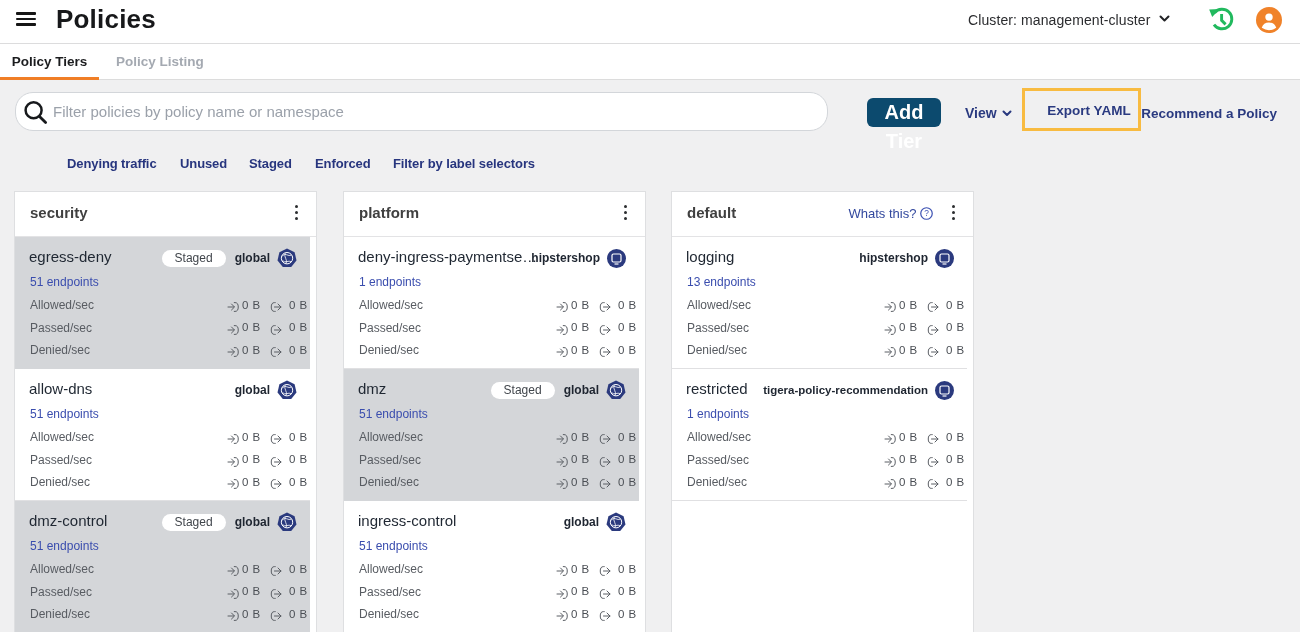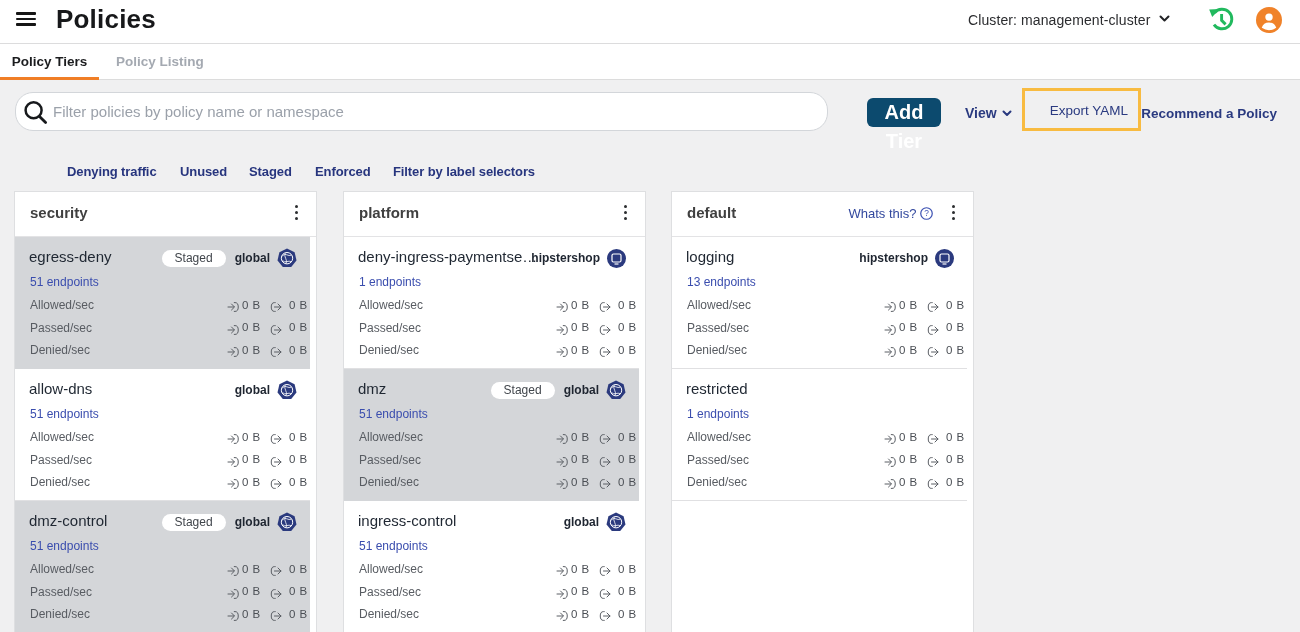--- a/index.html
+++ b/index.html
@@ -22,26 +22,26 @@
 .tab2 { position:absolute; left:116px; top:0; height:36px; line-height:36px; font-size:13.5px; font-weight:700; color:#a4a9b1;text-align:right; }
 
 
 .search { position:absolute; left:15px; top:92px; width:813px; height:39px; background:#fff; border:1px solid #d3d6da; border-radius:18px; }
 .sicon { position:absolute; left:7px; top:7px; }
 .placeholder { position:absolute; left:37px; top:10px; font-size:15px; color:#9ba1aa; }
 .addtier { position:absolute; left:867px; top:98px; width:74px; height:29px; background:#0c4a6e; border-radius:6px; color:#fff; font-size:20px; font-weight:700; text-align:center; line-height:29px; }
 .viewbtn { position:absolute; left:965px; top:105px; font-size:14px; font-weight:700; color:#2a3a80; }
 .view-chev { position:absolute; left:1002px; top:110px; }
 .exportbox { position:absolute; left:1022px; top:88px; width:119px; height:43px; border:3px solid #f8bb41; }
-.exportbox span { position:absolute; left:15px; right:0; top:12px; text-align:center; font-size:13.5px; font-weight:400; color:#2a3a80; }
+.exportbox span { position:absolute; left:15px; right:0; top:12px; text-align:center; font-size:13.5px; font-weight:700; color:#2a3a80; }
 .recommend { position:absolute; right:23px; top:106px; font-size:13.5px; font-weight:700; color:#2a3a80;padding-left:16px; }
 
 
 .filters { position:absolute; left:0; top:152px; width:1300px; height:16px; font-size:13px; font-weight:700; color:#27357e; letter-spacing:-0.1px; }
-.filters span { position:absolute; top:12px;padding-left:44px; }
+.filters span { position:absolute; top:4px;padding-left:44px; }
 
 
 .col { position:absolute; top:191px; width:303px; height:460px; background:#fff; border:1px solid #dedfe1; }
 .colhead { position:relative; height:45px; border-bottom:1px solid #e3e3e5; }
 .tiername { position:absolute; left:15px; top:12px; font-size:15px; font-weight:700; color:#404040; }
 .kebab { position:absolute; right:17px; top:13px; width:4px; }
 .kebab div { width:3.4px; height:3.4px; border-radius:50%; background:#2b2d30; margin-bottom:2.4px; }
 .whats { position:absolute; right:40px; top:14px; font-size:13px; color:#32489e; }
 
 
@@ -507,20 +507,28 @@
         <span class="sv1">0 B</span>
         <span class="sic2"><svg width="13" height="12" viewBox="0 0 24 24">
             <path d="M9.5 3.2 h-1.5 a6.5 8.8 0 0 0 -6.5 8.8 a6.5 8.8 0 0 0 6.5 8.8 h1.5" stroke="#5a5e64" stroke-width="2" fill="none" stroke-linecap="round"></path>
             <path d="M8 12 h13 M15 6 l6 6 -6 6" stroke="#5a5e64" stroke-width="2" fill="none" stroke-linecap="round" stroke-linejoin="round"></path>
           </svg></span>
         <span class="sv2">0 B</span>
       </div>
     </div>
   <div class="card" id="c32">
       <div class="pname" style="max-width:80px">restricted</div>
+      <div class="pright">
+        <span class="plabel"><span style="font-size:11.5px">tigera-policy-recommendation</span></span>
+        <svg width="19" height="19" viewBox="0 0 19 19">
+          <circle cx="9.5" cy="9.5" r="9.5" fill="#2b3a7e"></circle>
+          <rect x="5" y="5" width="9" height="8" rx="1.5" fill="none" stroke="#fff" stroke-width="1.2"></rect>
+          <path d="M7.5 15 h4" stroke="#fff" stroke-width="1.2"></path>
+        </svg>
+      </div>
       <div class="endp">1 endpoints</div>
       <div class="srow" style="top:61px">
         <span class="slabel">Allowed/sec</span>
         <span class="sic1"><svg width="12" height="12" viewBox="0 0 24 24">
             <path d="M2 12 h12 M9 6 l6 6 -6 6" stroke="#5a5e64" stroke-width="2" fill="none" stroke-linecap="round" stroke-linejoin="round"></path>
             <path d="M14.5 3.2 h1.5 a6.5 8.8 0 0 1 6.5 8.8 a6.5 8.8 0 0 1 -6.5 8.8 h-1.5" stroke="#5a5e64" stroke-width="2" fill="none" stroke-linecap="round"></path>
           </svg></span>
         <span class="sv1">0 B</span>
         <span class="sic2"><svg width="13" height="12" viewBox="0 0 24 24">
             <path d="M9.5 3.2 h-1.5 a6.5 8.8 0 0 0 -6.5 8.8 a6.5 8.8 0 0 0 6.5 8.8 h1.5" stroke="#5a5e64" stroke-width="2" fill="none" stroke-linecap="round"></path>

